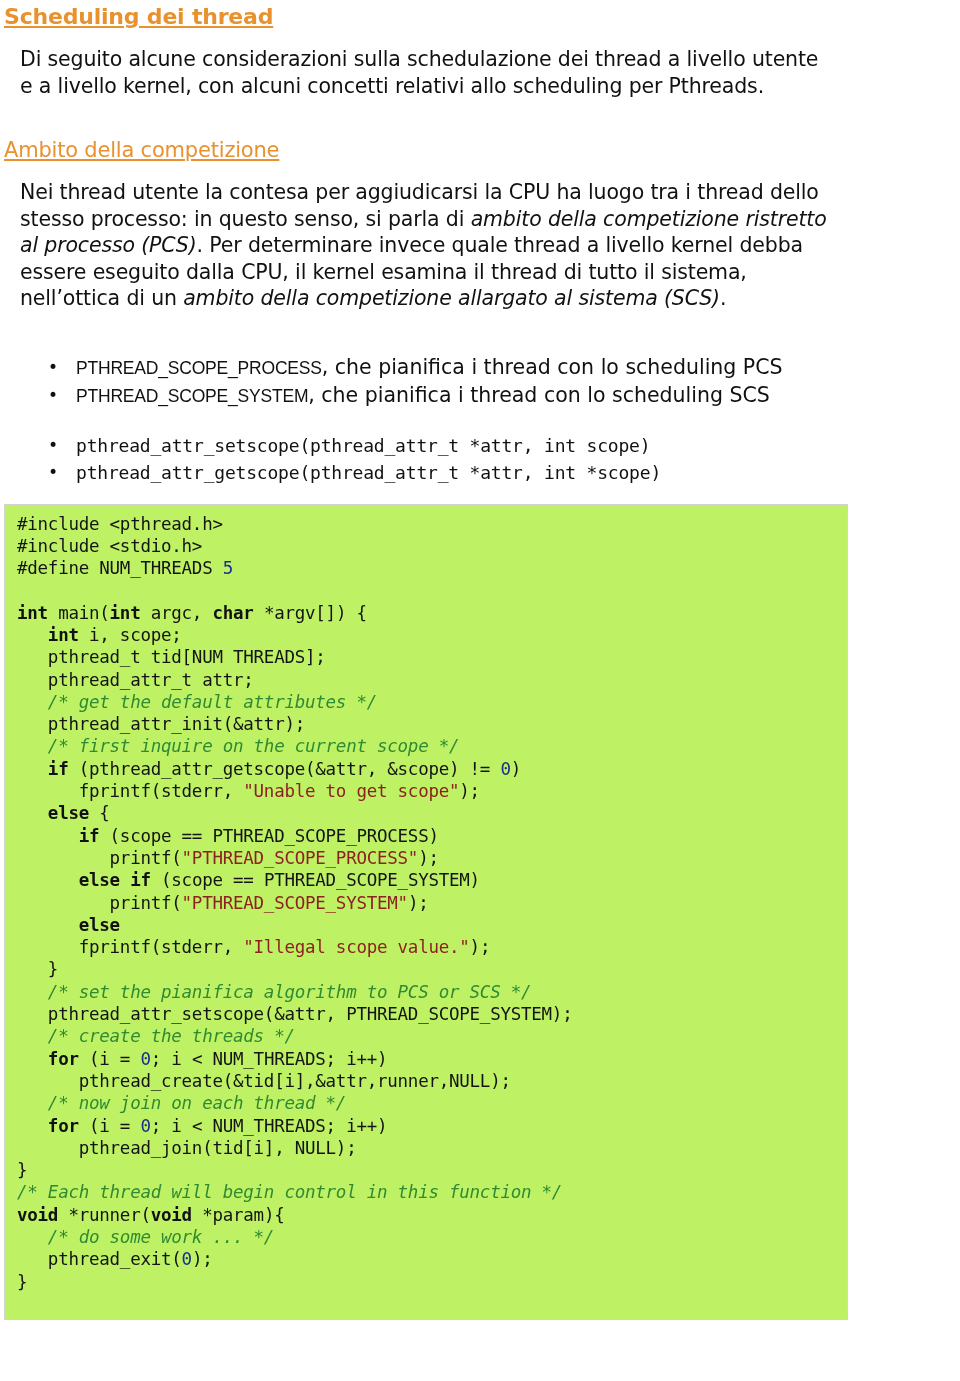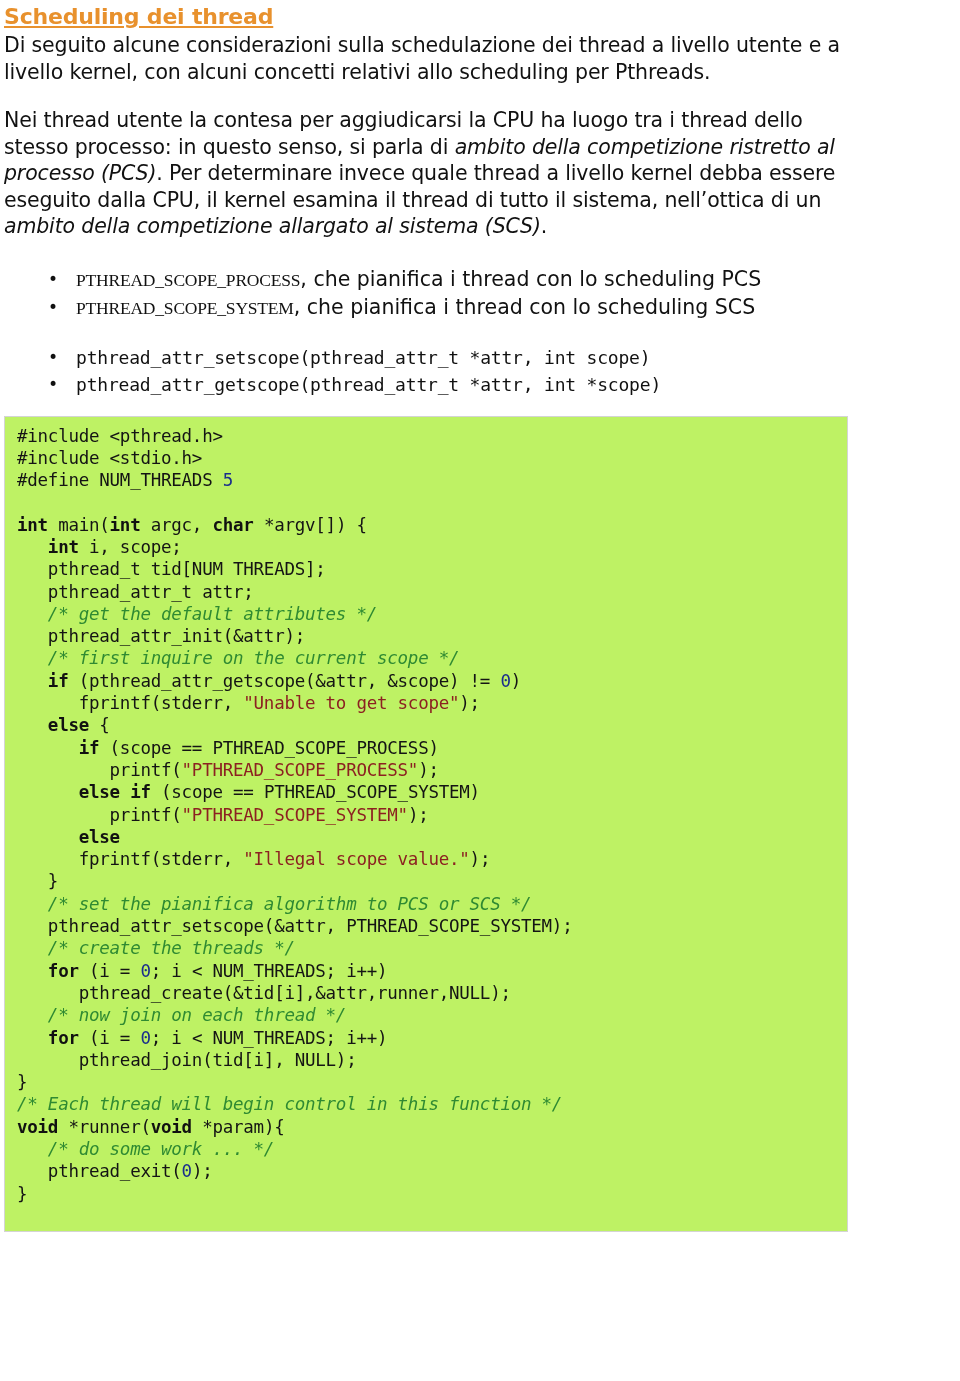--- a/index.html
+++ b/index.html
@@ -39,21 +39,21 @@
     line-height: 26px;
     font-weight: normal;
     color: #E8912D;
     text-decoration: underline;
     text-underline-offset: 2px;
     letter-spacing: -0.2px;
   }
 
   
   p.body-text {
-    margin: 0;
+    margin: 16px;
     font-size: 20.5px;
     line-height: 26.5px;
     color: #111111;
     letter-spacing: -0.15px;
   }
   p.body-text.justified {
     text-align: justify;
     text-align-last: left;
   }
   .spacer-md { height: 22px; }
@@ -76,21 +76,21 @@
   }
   ul.bullets li .bullet-dot {
     position: absolute;
     left: 44px;
     top: 0;
     font-size: 17px;
     line-height: 27px;
     color: #111111;
   }
   ul.bullets li .mono-inline {
-    font-family: Liberation Serif, serif;
+    font-family: Liberation Sans, sans-serif;
     font-size: 17.5px;
     letter-spacing: -0.2px;
   }
   ul.bullets.mono-list li {
     font-family: "DejaVu Sans Mono", monospace;
     font-size: 18px;
     line-height: 27px;
     letter-spacing: -0.2px;
   }
 
@@ -120,20 +120,21 @@
 <body>
 
 <div class="page">
 
   <h1 class="doc-title">Scheduling dei thread</h1>
 
   <p class="body-text">Di seguito alcune considerazioni sulla schedulazione dei thread a livello utente e a livello kernel, con alcuni concetti relativi allo scheduling per Pthreads.</p>
 
   <div class="spacer-md"></div>
 
+  <h2 class="section-title">Ambito della competizione</h2>
 
   <p class="body-text"><span>Nei thread utente la contesa per aggiudicarsi la CPU ha luogo tra i thread dello stesso processo: in questo senso, si parla di </span><em class="it">ambito della competizione ristretto al processo (PCS)</em><span>. Per determinare invece quale thread a livello kernel debba essere eseguito dalla CPU, il kernel esamina il thread di tutto il sistema, nell’ottica di un </span><em class="it">ambito della competizione allargato al sistema (SCS)</em><span>.</span></p>
 
   <div class="spacer-lg"></div>
 
 
 
   <ul class="bullets">
     <li>
       <span class="bullet-dot">•</span><span class="mono-inline">PTHREAD_SCOPE_PROCESS</span><span>, che pianifica i thread con lo scheduling PCS</span>

